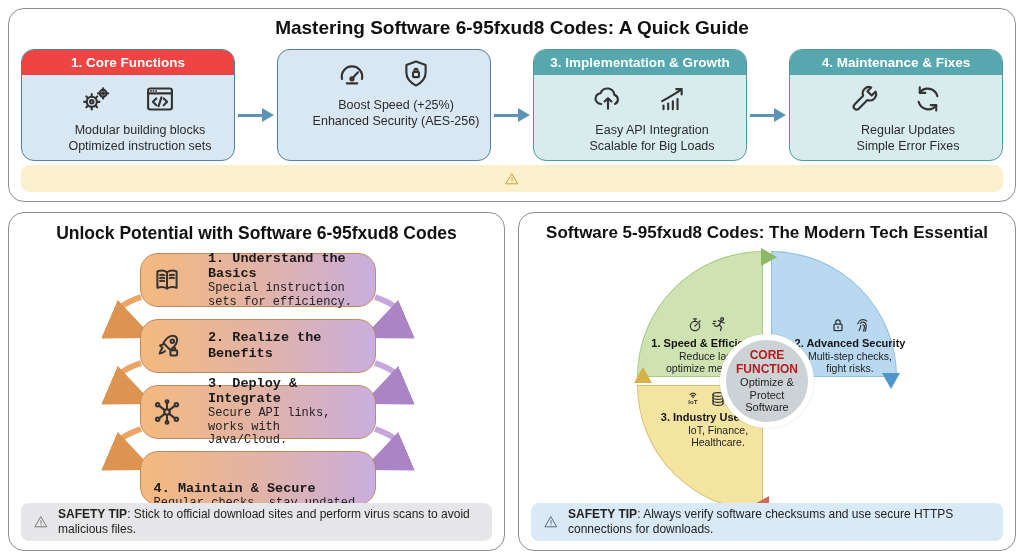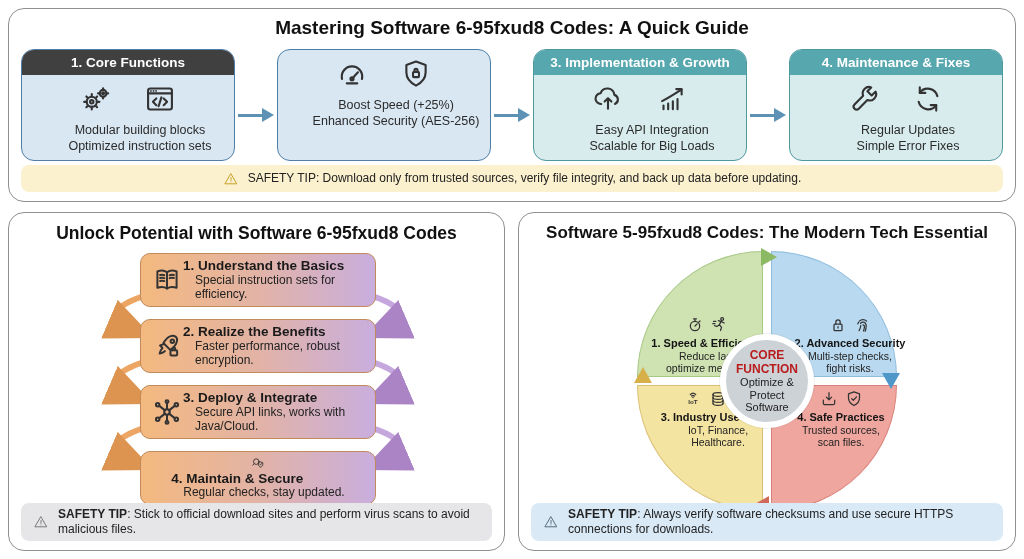--- a/index.html
+++ b/index.html
@@ -10,49 +10,49 @@
   .left-panel{left:8px;top:212px;width:497px;height:339px;}
   .right-panel{left:518px;top:212px;width:498px;height:339px;}
 
   
   .tp-title{position:absolute;top:8px;left:0;right:0;text-align:center;font-size:19px;font-weight:700;color:#111;}
   .steps-row{position:absolute;left:12px;right:12px;top:40px;height:112px;display:flex;}
   .step-card{flex:1 1 0;border-radius:13px;overflow:hidden;box-sizing:border-box;border:1.4px solid;}
   .step-card.blue{border-color:#4f7fa8;background:#d9e7f3;}
   .step-card.teal{border-color:#4d99a0;background:#d8eced;}
   .step-header{height:25px;line-height:25px;text-align:center;color:#fff;font-size:13.5px;font-weight:700;}
-  .blue .step-header{background:#404040;}
+  .blue .step-header{background:#ef4444;}
   .teal .step-header{background:#57a7ae;}
   .step-body{display:flex;flex-direction:column;align-items:center;padding-top:7px;}
   .step-icons{display:flex;gap:30px;margin-bottom:6px;}
   .step-line{font-size:12.5px;color:#2b2b2b;line-height:1.3;margin-left:24px;}
   .flow-arrow{flex:0 0 42px;display:flex;align-items:center;justify-content:center;margin-top:58px;height:16px;}
   .flow-arrow .shaft{width:24px;height:3px;background:#5e92b4;}
   .flow-arrow .head{width:0;height:0;border-top:7px solid transparent;border-bottom:7px solid transparent;border-left:12px solid #5e92b4;}
 
   
   .tip{position:absolute;left:12px;right:12px;bottom:9px;border-radius:8px;display:flex;align-items:center;
        gap:9px;padding:4px 12px;font-size:12px;color:#222;box-sizing:border-box;line-height:1.25;}
   .tip-yellow{background:#fbf1cf;justify-content:center;height:27px;}
   .tip-gray{background:#e6e6e8;min-height:38px;}
   .tip-blue{background:#d9e9f6;min-height:38px;}
   .tip b{font-weight:700;}
   .tip svg{flex:0 0 auto;}
 
   
   .lp-title{position:absolute;top:10px;left:0;right:0;text-align:center;font-size:17.5px;font-weight:700;color:#111;}
   .flow-list{position:absolute;left:14px;right:14px;top:40px;height:252px;}
-  .flow-step{position:absolute;left:117px;width:236px;height:54px;border-radius:10px;box-sizing:border-box;
-             display:flex;align-items:center;gap:0;padding:4px 10px;
+  .flow-step{position:absolute;left:117px;width:236px;height:54px;border-radius:18px;box-sizing:border-box;
+             display:flex;align-items:center;gap:25px;padding:4px 10px;
              background:linear-gradient(90deg,#f4b97f 0%,#e2b3a6 50%,#c9aede 100%);
-             border:1.4px solid #c08a5a;}
+             border:1.4px solid #c08a5a;font-family:Liberation Mono, monospace;}
   .fs-0{top:0;} .fs-1{top:66px;} .fs-2{top:132px;} .fs-3{top:198px;flex-direction:column;}
   .fs-text{flex:1;}
   .fs-title{font-size:13.5px;font-weight:700;color:#1a1a1a;line-height:1.15;}
-  .fs-desc{font-size:12px;color:#222;line-height:1.15;margin-left:12px;}
+  .fs-desc{font-size:12px;color:#222;line-height:1.15;}
   .arcs{position:absolute;left:0;top:0;width:100%;height:100%;overflow:visible;}
 
   
   .rp-title{position:absolute;top:10px;left:0;right:0;text-align:center;font-size:17px;font-weight:700;color:#111;}
   .cycle{position:absolute;left:50%;top:38px;transform:translateX(-50%);width:260px;height:260px;}
   .quad{position:absolute;width:126px;height:126px;box-sizing:border-box;border:1.5px solid;}
   .q1{left:0;top:0;border-top-left-radius:100%;background:#cfe2b2;border-color:#a6c985;}
   .q2{left:134px;top:0;border-top-right-radius:100%;background:#b9d9f0;border-color:#8fbede;}
   .q3{left:0;top:134px;border-bottom-left-radius:100%;background:#f4e4a2;border-color:#d9be73;}
   .q4{left:134px;top:134px;border-bottom-right-radius:100%;background:#eea69e;border-color:#d98078;}
@@ -187,21 +187,20 @@
         </div>
       </div>
 
     </div>
 
     <div class="tip tip-yellow">
       <svg class="ic" width="16" height="16" viewBox="0 0 24 24" style="stroke:#c9a227">
         <path d="M12,4.4 L20.6,19.2 H3.4 Z"></path>
           <path d="M12,9.8 V14 M12,16.4 v0.01"></path>
       </svg>
-      <span>SAFETY TIP: Download only from trusted sources, verify file integrity, and back up data before updating.</span>
     </div>
   </section>
 
   <section class="panel left-panel">
     <div class="lp-title">Unlock Potential with Software 6-95fxud8 Codes</div>
 
     <div class="flow-list">
       <svg class="arcs">
         <defs>
           <marker id="ma-o" orient="auto" markerWidth="9" markerHeight="9" refX="5" refY="3.5">
@@ -236,21 +235,20 @@
         <svg class="ic" width="32" height="32" viewBox="0 0 24 24">
           <path d="M14.8,4.6 C17.6,3.9 20,5.2 19.5,8.2 C19,11 16.8,13.4 14.4,14.9 L9.3,9.8 C10.8,7.4 12.4,5.2 14.8,4.6 Z"></path>
           <circle cx="16" cy="8.4" r="1.3"></circle>
           <path d="M9.6,10.6 L6.8,11.6 L8.6,13.4"></path>
           <path d="M8.4,13.8 C7,15 6.6,17.2 6.5,17.7 C7,17.6 9.2,17.2 10.4,15.8"></path>
           <rect x="14.6" y="15.2" width="5" height="3.9" rx="0.7"></rect>
           <path d="M16.1,15.2 v-1.1 a1,1 0 0 1 2,0 V15.2"></path>
         </svg>
         <div class="fs-text">
           <div class="fs-title">2. Realize the Benefits</div>
-          <div class="fs-desc">Faster performance, robust encryption.</div>
         </div>
       </div>
 
       <div class="flow-step fs-2">
         <svg class="ic" width="32" height="32" viewBox="0 0 24 24">
           <circle cx="12" cy="12" r="2.1"></circle>
           <circle cx="5" cy="6.5" r="1.3"></circle>
             <circle cx="5" cy="17.5" r="1.3"></circle>
           <circle cx="19" cy="6.5" r="1.3"></circle>
             <circle cx="19" cy="17.5" r="1.3"></circle>
@@ -349,37 +347,20 @@
               <path d="M12,19 C7.2,15.4 4.6,12.8 4.6,9.6 A3.7,3.7 0 0 1 12,7.8 A3.7,3.7 0 0 1 19.4,9.6 C19.4,12.8 16.8,15.4 12,19 Z"></path>
               <path d="M7,11.6 h2.2 l1.3,-2.2 1.6,4 1.3,-2.4 h3.6"></path>
             </svg>
           </div>
           <div class="q-title">3. Industry Use Cases</div>
           <div class="q-desc">IoT, Finance,</div>
           <div class="q-desc">Healthcare.</div>
         </div>
       </div>
 
-      <div class="quad q4">
-        <div class="qc">
-          <div class="q-icons">
-            <svg class="ic" width="20" height="20" viewBox="0 0 24 24">
-              <path d="M12,4.4 V12.6 M8.8,9.8 L12,13 L15.2,9.8"></path>
-              <path d="M5.2,13.4 v3.6 a1.8,1.8 0 0 0 1.8,1.8 h10 a1.8,1.8 0 0 0 1.8,-1.8 v-3.6"></path>
-            </svg>
-            <svg class="ic" width="20" height="20" viewBox="0 0 24 24">
-              <path d="M12,3.4 L18.6,5.8 V10.8 C18.6,15.4 15.9,17.9 12,19.8 C8.1,17.9 5.4,15.4 5.4,10.8 V5.8 Z"></path>
-              <path d="M9.2,11.6 l2,2.1 3.8,-4.3"></path>
-            </svg>
-          </div>
-          <div class="q-title">4. Safe Practices</div>
-          <div class="q-desc">Trusted sources,</div>
-          <div class="q-desc">scan files.</div>
-        </div>
-      </div>
 
       <span class="arr arr-green"></span>
       <span class="arr arr-blue"></span>
       <span class="arr arr-red"></span>
       <span class="arr arr-yellow"></span>
 
       <div class="center-circle">
         <div class="cc-title">CORE FUNCTION</div>
         <div class="cc-line">Optimize &amp; Protect</div>
         <div class="cc-line">Software</div>

